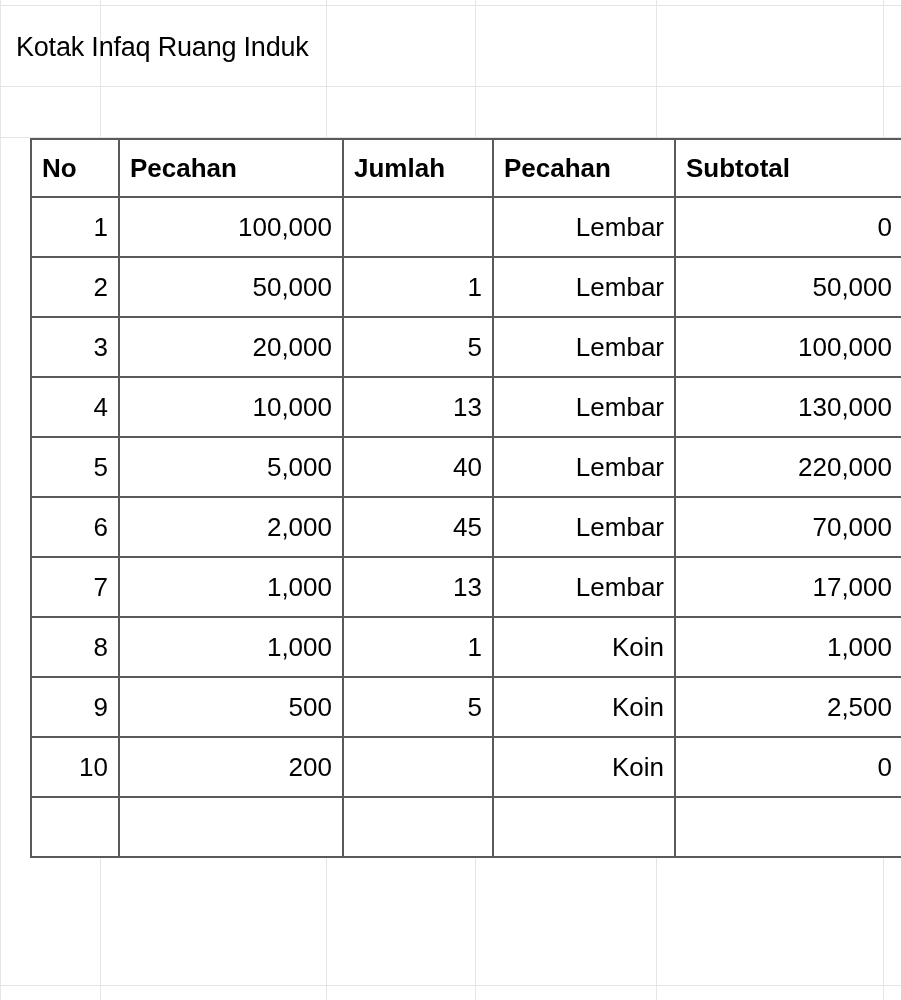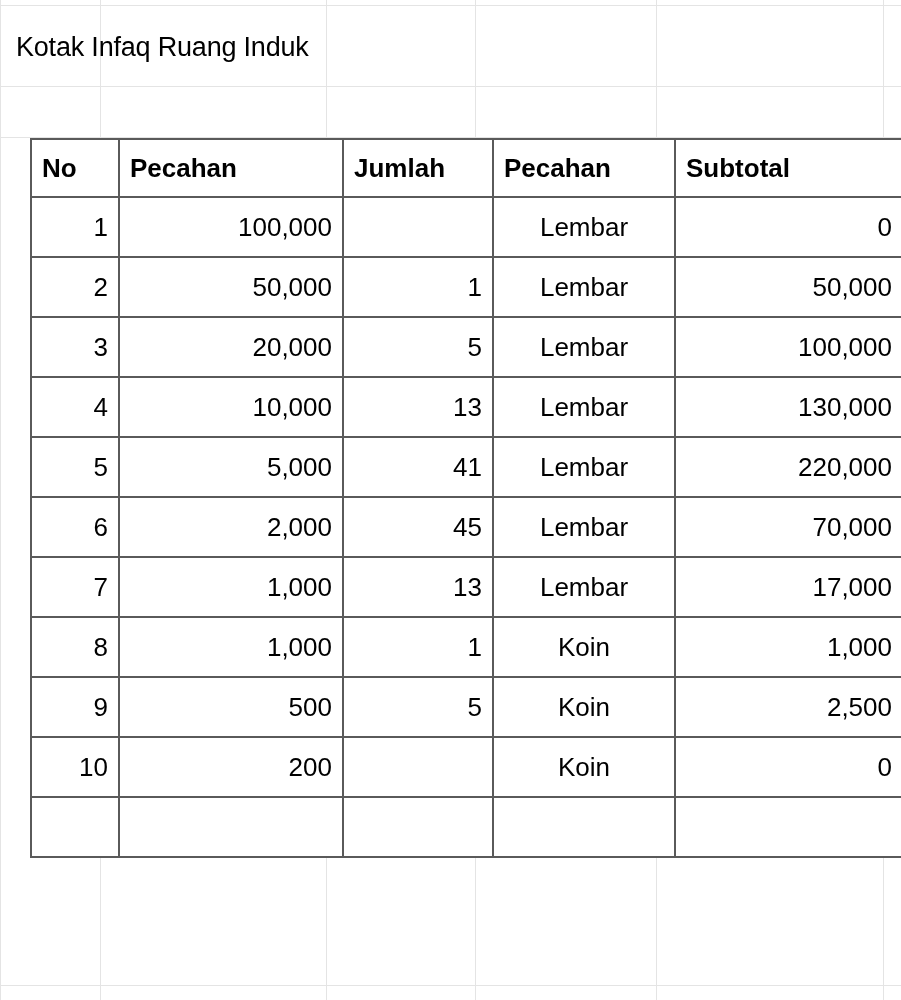--- a/index.html
+++ b/index.html
@@ -81,21 +81,21 @@
     text-align: left;
     height: 58px;
   }
   col.c-no      { width: 88px; }
   col.c-pecahan { width: 224px; }
   col.c-jumlah  { width: 150px; }
   col.c-satuan  { width: 182px; }
   col.c-subtot  { width: 228px; }
 
   .num  { text-align: right; }
-  .left { text-align: center; border-radius: 8px; }
+  .left { text-align: right; border-radius: 8px; }
   .blank-row td { height: 58px; }
   .total-label { font-weight: bold; text-align: left; }
   .total-value { font-weight: bold; text-align: right; }
 </style>
 </head>
 <body>
 
 <div class="sheet">
 
   <div class="gridlines">
@@ -156,21 +156,21 @@
         <tr>
           <td class="num">4</td>
           <td class="num">10,000</td>
           <td class="num">13</td>
           <td class="left">Lembar</td>
           <td class="num">130,000</td>
         </tr>
         <tr>
           <td class="num">5</td>
           <td class="num">5,000</td>
-          <td class="num">41</td>
+          <td class="num">40</td>
           <td class="left">Lembar</td>
           <td class="num">220,000</td>
         </tr>
         <tr>
           <td class="num">6</td>
           <td class="num">2,000</td>
           <td class="num">45</td>
           <td class="left">Lembar</td>
           <td class="num">70,000</td>
         </tr>

